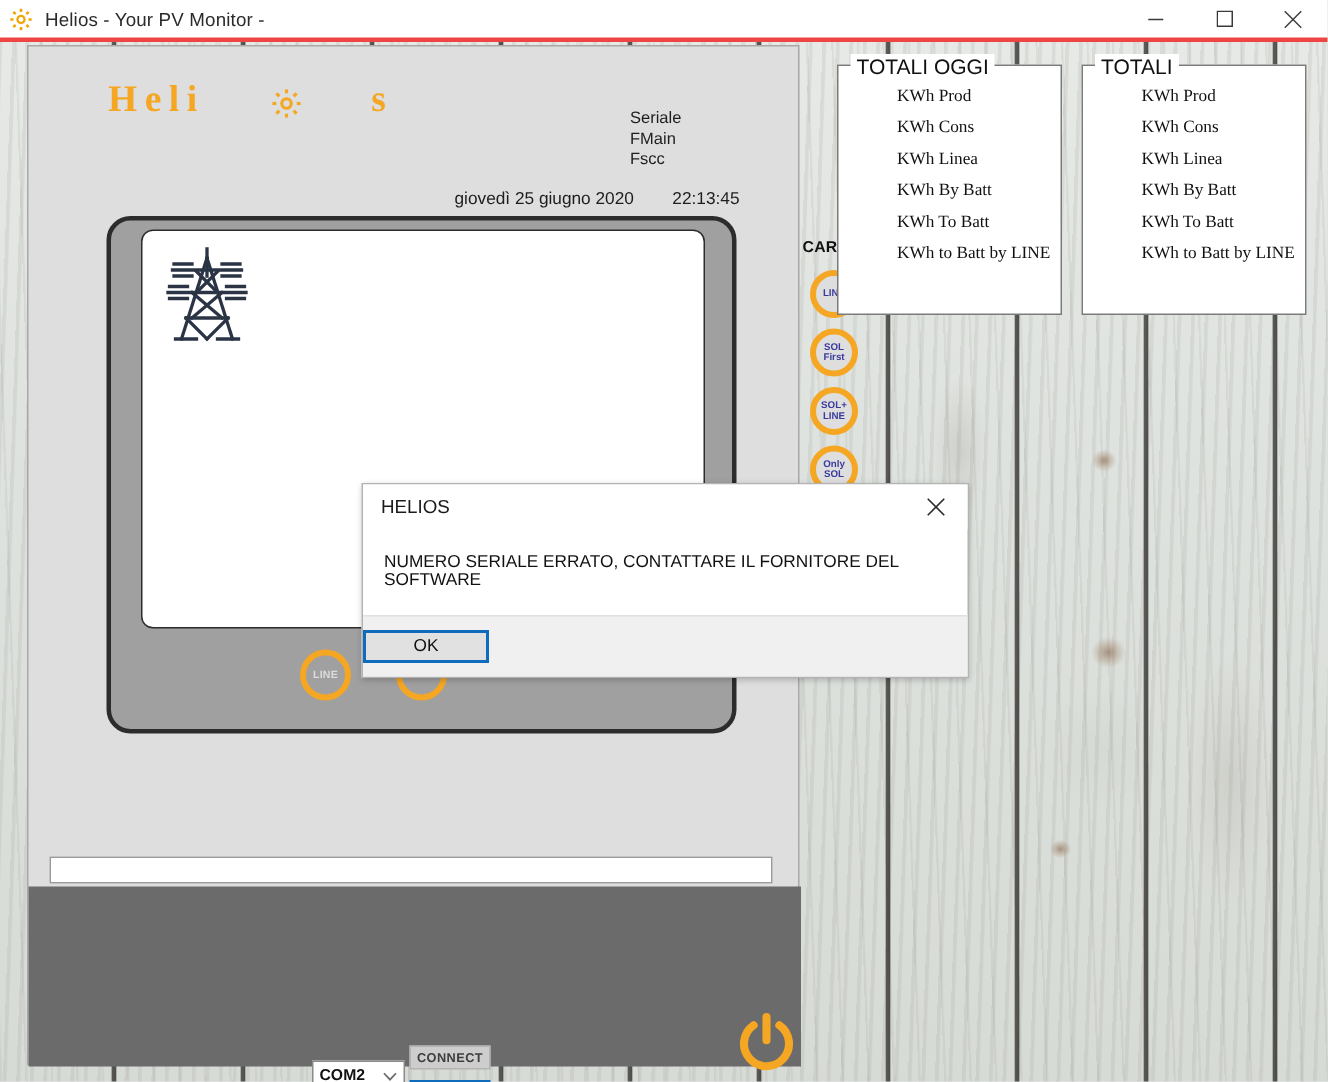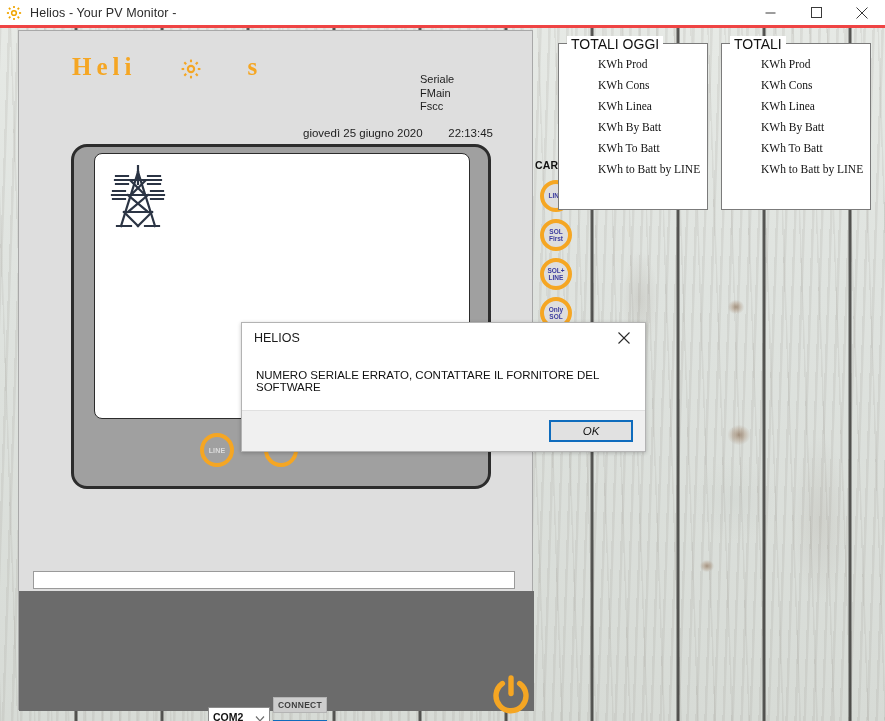--- a/index.html
+++ b/index.html
@@ -246,23 +246,22 @@
   #dialog .dlg-body {
     padding: 16px 14px 0 14px;
     font-size: 11.5px; color: #111;
     height: 69px;
   }
   #dialog .dlg-footer {
     position: absolute; left: 0; bottom: 0;
     width: 100%; height: 41px;
     background: #f0f0f0;
     border-top: 1px solid #e0e0e0;
-    display: flex; align-items: center; justify-content: flex-end;
+    display: flex; align-items: center; justify-content: flex-start;
     padding-right: 12px;
-    font-style: italic;
   }
   #btn-ok {
     width: 84px; height: 22px;
     background: #e1e1e1;
     border: 2px solid #0f6cbd;
     font-size: 11.5px; color: #111;
     display: flex; align-items: center; justify-content: center;
   }
 </style>
 </head>

